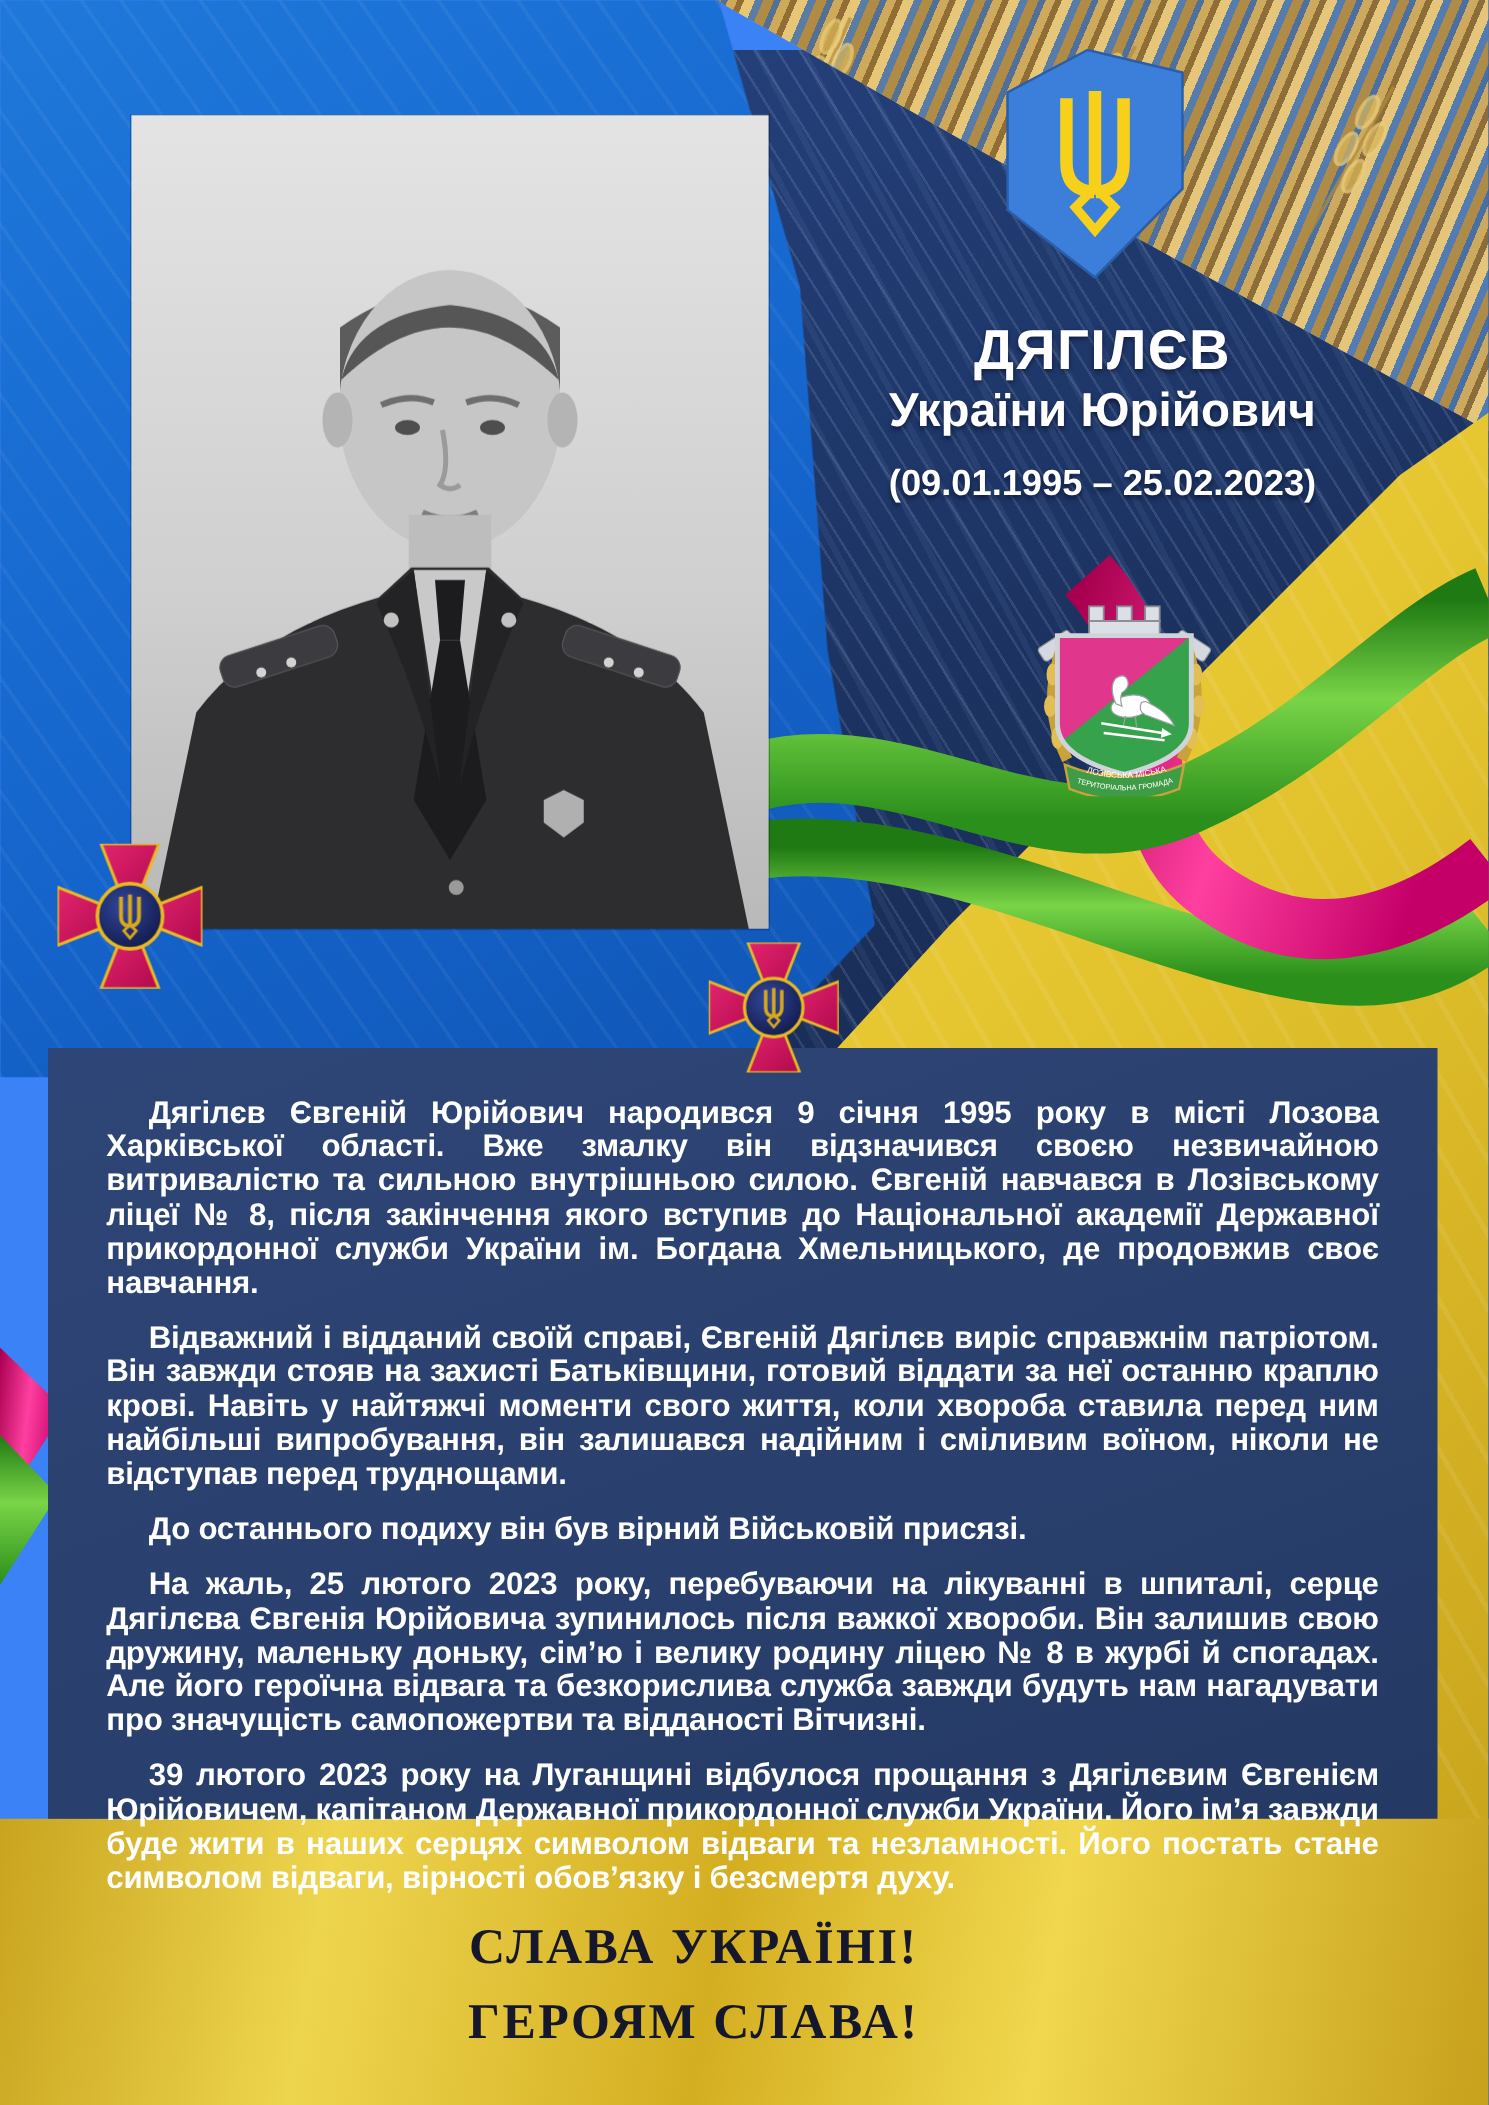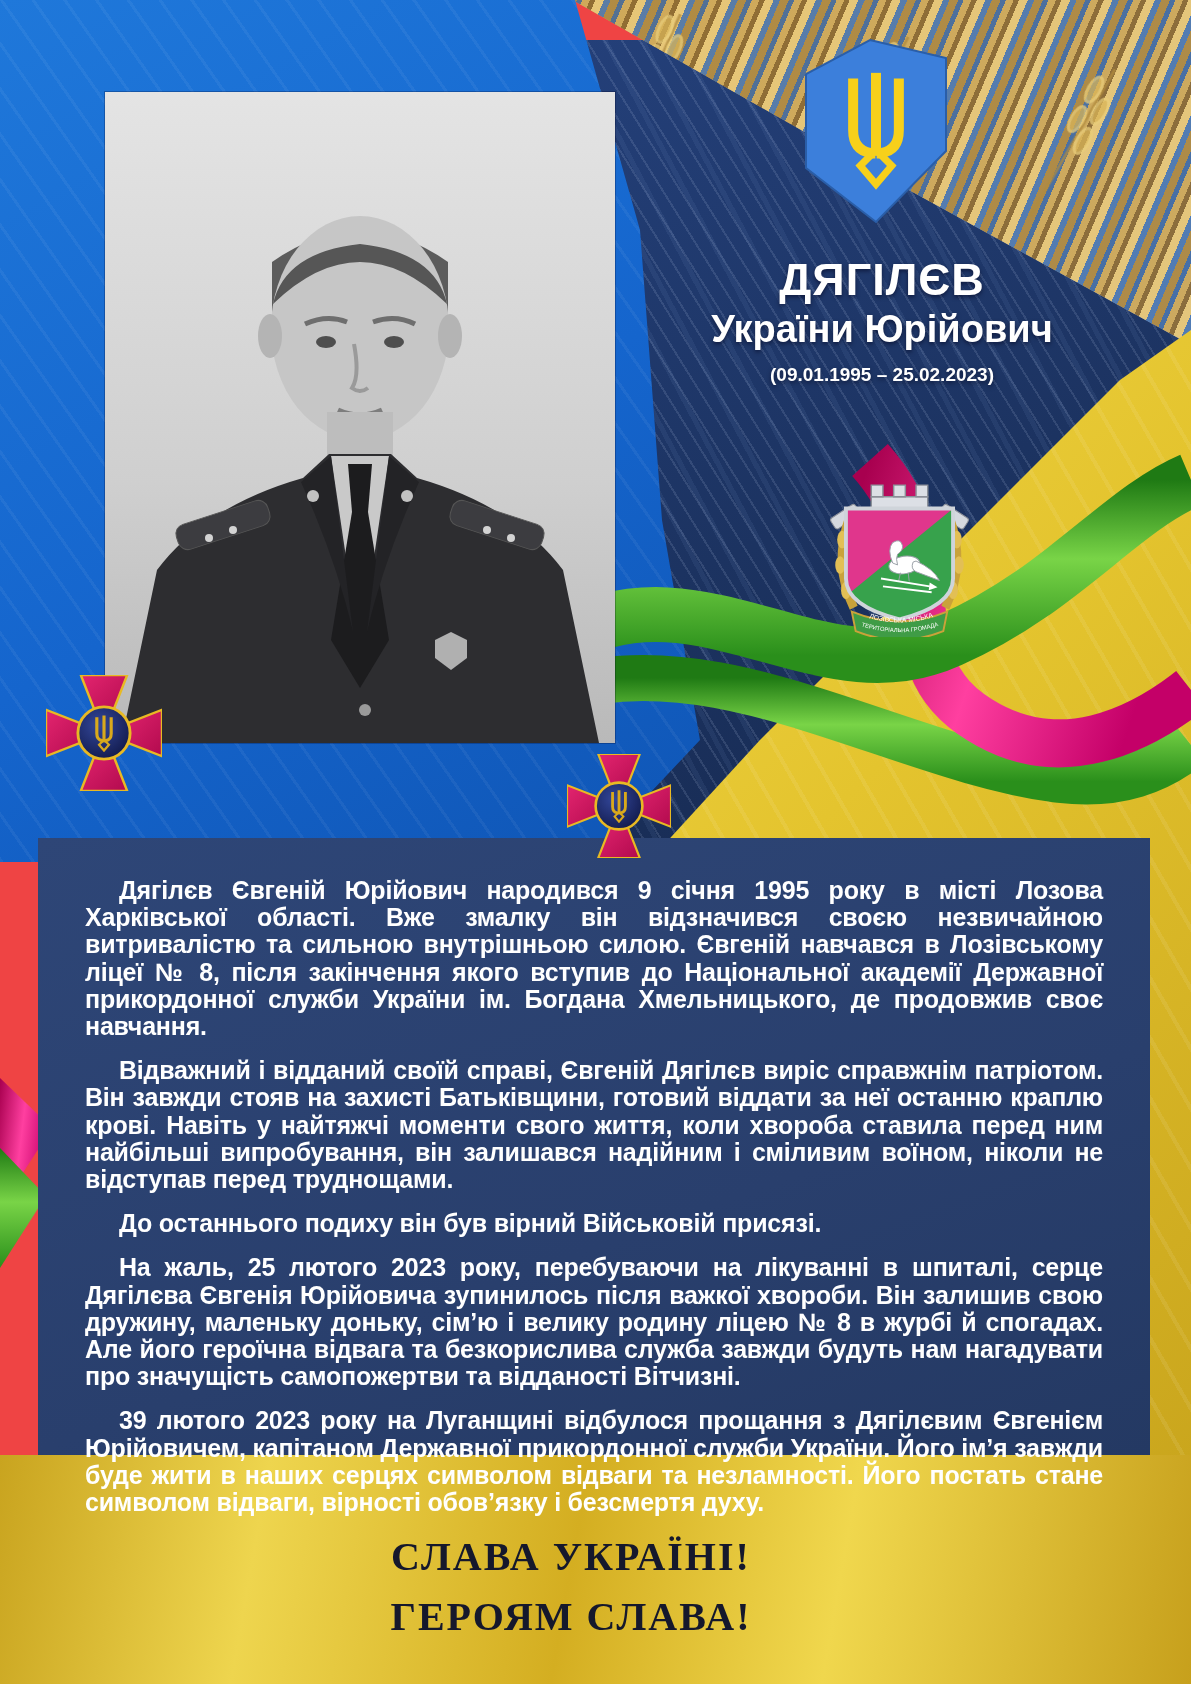--- a/index.html
+++ b/index.html
@@ -1,18 +1,18 @@
 <!DOCTYPE html>
 <html><head>
 <meta charset="utf-8">
 <style>
   html,body{margin:0;padding:0;background:#444;}
   .page{
     position:relative;width:1191px;height:1684px;overflow:hidden;
-    background:#ef4444;
+    background:#3b82f6;
     font-family:"Liberation Sans","DejaVu Sans",sans-serif;
   }
   .abs{position:absolute;}
 
   
   .bg-streaks{
     left:520px;top:40px;width:671px;height:830px;z-index:1;
     background:
       repeating-linear-gradient(58deg, rgba(190,205,235,.14) 0 2px, rgba(190,205,235,0) 2px 15px),
       repeating-linear-gradient(62deg, rgba(120,150,200,.10) 0 5px, rgba(120,150,200,0) 5px 33px),
@@ -52,21 +52,21 @@
   .photo{left:105px;top:92px;width:510px;height:651px;z-index:6;box-shadow:0 0 0 1px rgba(0,0,30,.25);}
   .photo svg{display:block;}
 
   
   .name-block{
     left:622px;top:254px;width:520px;z-index:7;text-align:center;color:#fff;
     text-shadow:0 2px 4px rgba(0,0,25,.55);font-weight:700;
   }
   .name-surname{font-size:45px;line-height:52px;letter-spacing:1px;}
   .name-given{font-size:38px;line-height:46px;}
-  .name-dates{font-size:19px;line-height:34px;margin-top:6px;}
+  .name-dates{font-size:29px;line-height:34px;margin-top:18px;}
 
   
   .trident-shield{left:800px;top:36px;z-index:7;}
   .coat{left:807px;top:452px;z-index:7;}
   .cross1{left:46px;top:675px;z-index:9;}
   .cross2{left:567px;top:754px;z-index:9;}
   .ribbons{left:540px;top:420px;z-index:5;}
   .tails{left:0;top:1070px;z-index:5;}
 
   
@@ -77,21 +77,21 @@
   }
   .bio-box p{
     margin:17px;color:#fff;font-size:25px;line-height:27.2px;font-weight:700;
     text-align:justify;text-indent:34px;letter-spacing:-0.2px;
   }
 
   
   .slogan{
     left:0;top:72px;width:1110px;text-align:center;position:absolute;
     font-family:"Liberation Serif","DejaVu Serif",serif;font-weight:700;
-    color:#15182c;font-size:40px;line-height:60px;letter-spacing:2px;margin-left:16px;
+    color:#15182c;font-size:40px;line-height:60px;letter-spacing:2px;
   }
 </style>
 </head>
 <body>
 
 <svg width="0" height="0" style="position:absolute" aria-hidden="true">
   <defs>
     <symbol id="tryzub" viewBox="0 0 60 84">
       <g fill="none" stroke="currentColor" stroke-width="7">
         <path d="M14,6 V42 Q14,56 26,58 L26,62"></path>

